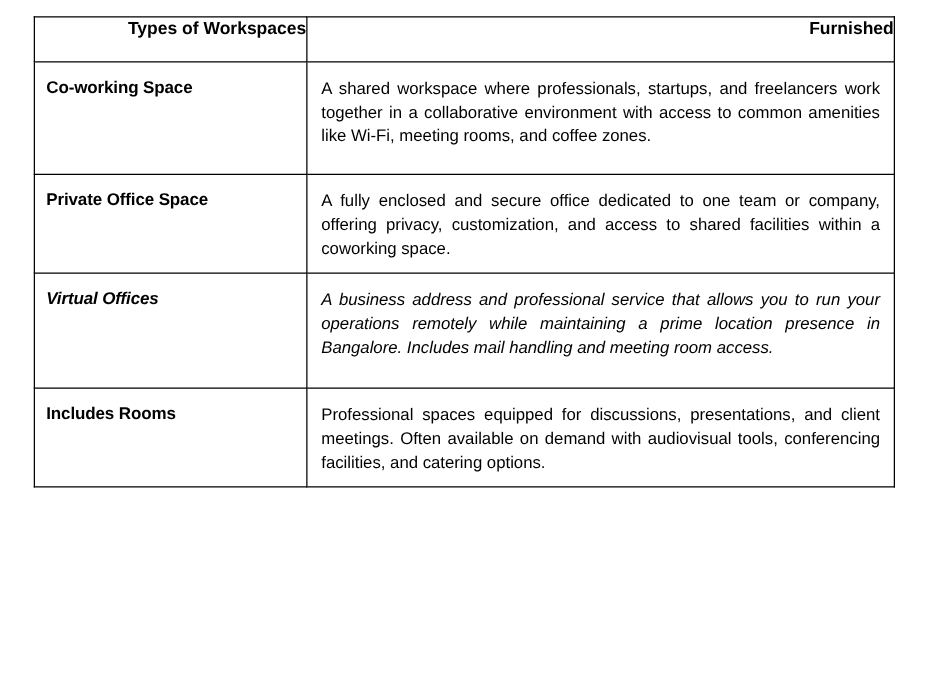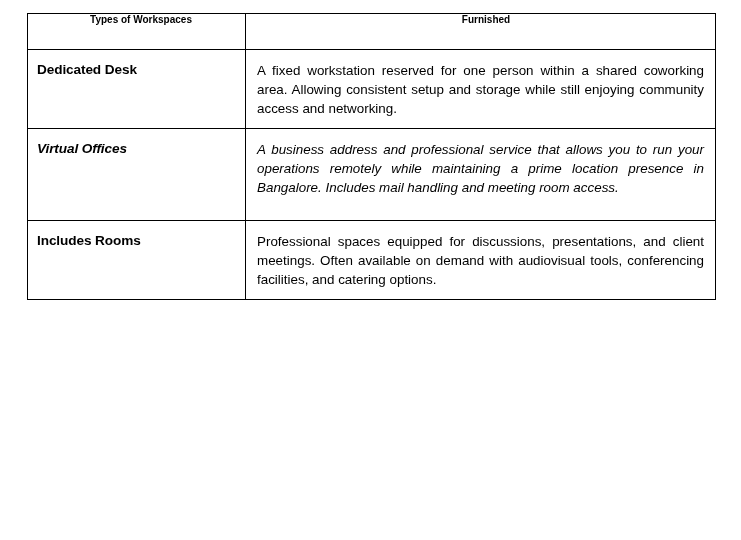--- a/index.html
+++ b/index.html
@@ -36,22 +36,22 @@
   table.workspace-table th {
     border: 1.2px solid #000000;
     vertical-align: top;
     padding: 0;
   }
 
   
   .hdr-cell {
     height: 35px;
     font-weight: bold;
-    font-size: 10px;
-    text-align: center;
+    font-size: 14px;
+    text-align: right;
     vertical-align: middle;
   }
   .hdr-cell .cell-inner {
     padding: 0 0 0 9px;
   }
   .hdr-cell.def .cell-inner {
     padding-left: 11px;
   }
 
   
@@ -98,26 +98,34 @@
       <tr>
         <th class="hdr-cell type">
           <div class="cell-inner">Types of Workspaces</div>
         </th>
         <th class="hdr-cell def">
           <div class="cell-inner">Furnished</div>
         </th>
       </tr>
     </thead>
     <tbody>
-      <tr class="row-2">
+      <tr class="row-0">
         <td class="type-cell">
-          <div class="cell-inner">Dedicated Desk</div>
+          <div class="cell-inner">Co-working Space</div>
         </td>
         <td class="def-cell">
-          <div class="cell-inner">A fixed workstation reserved for one person within a shared coworking area. Allowing consistent setup and storage while still enjoying community access and networking.</div>
+          <div class="cell-inner">A shared workspace where professionals, startups, and freelancers work together in a collaborative environment with access to common amenities like Wi-Fi, meeting rooms, and coffee zones.</div>
+        </td>
+      </tr>
+      <tr class="row-1">
+        <td class="type-cell">
+          <div class="cell-inner">Private Office Space</div>
+        </td>
+        <td class="def-cell">
+          <div class="cell-inner">A fully enclosed and secure office dedicated to one team or company, offering privacy, customization, and access to shared facilities within a coworking space.</div>
         </td>
       </tr>
       <tr class="row-4">
         <td class="type-cell">
           <div class="cell-inner">Virtual Offices</div>
         </td>
         <td class="def-cell">
           <div class="cell-inner">A business address and professional service that allows you to run your operations remotely while maintaining a prime location presence in Bangalore. Includes mail handling and meeting room access.</div>
         </td>
       </tr>

